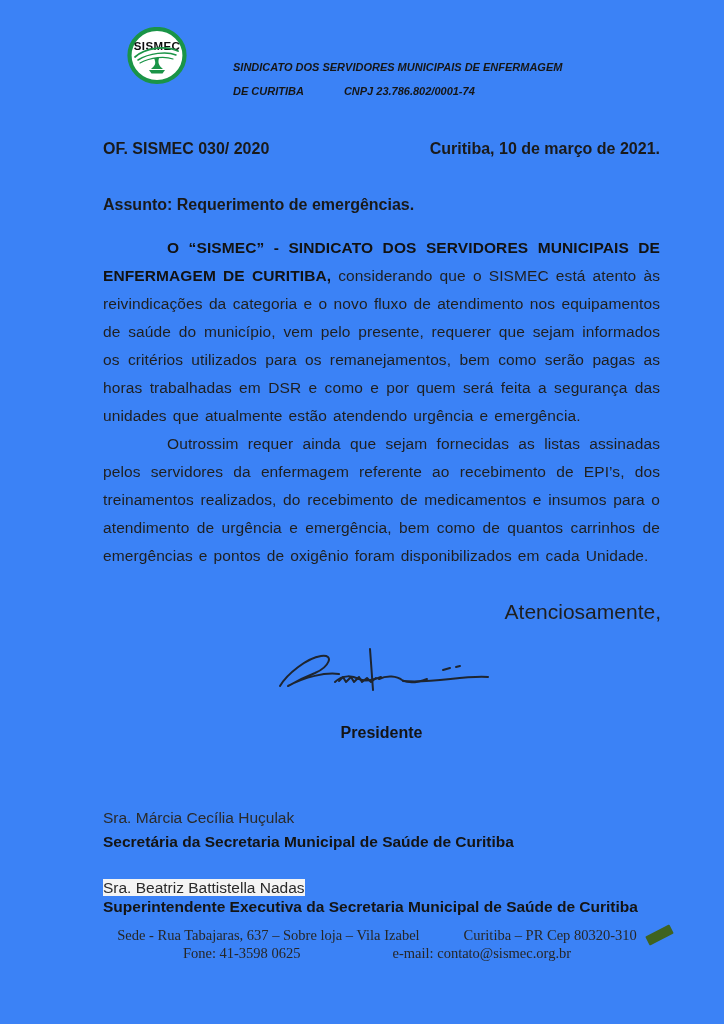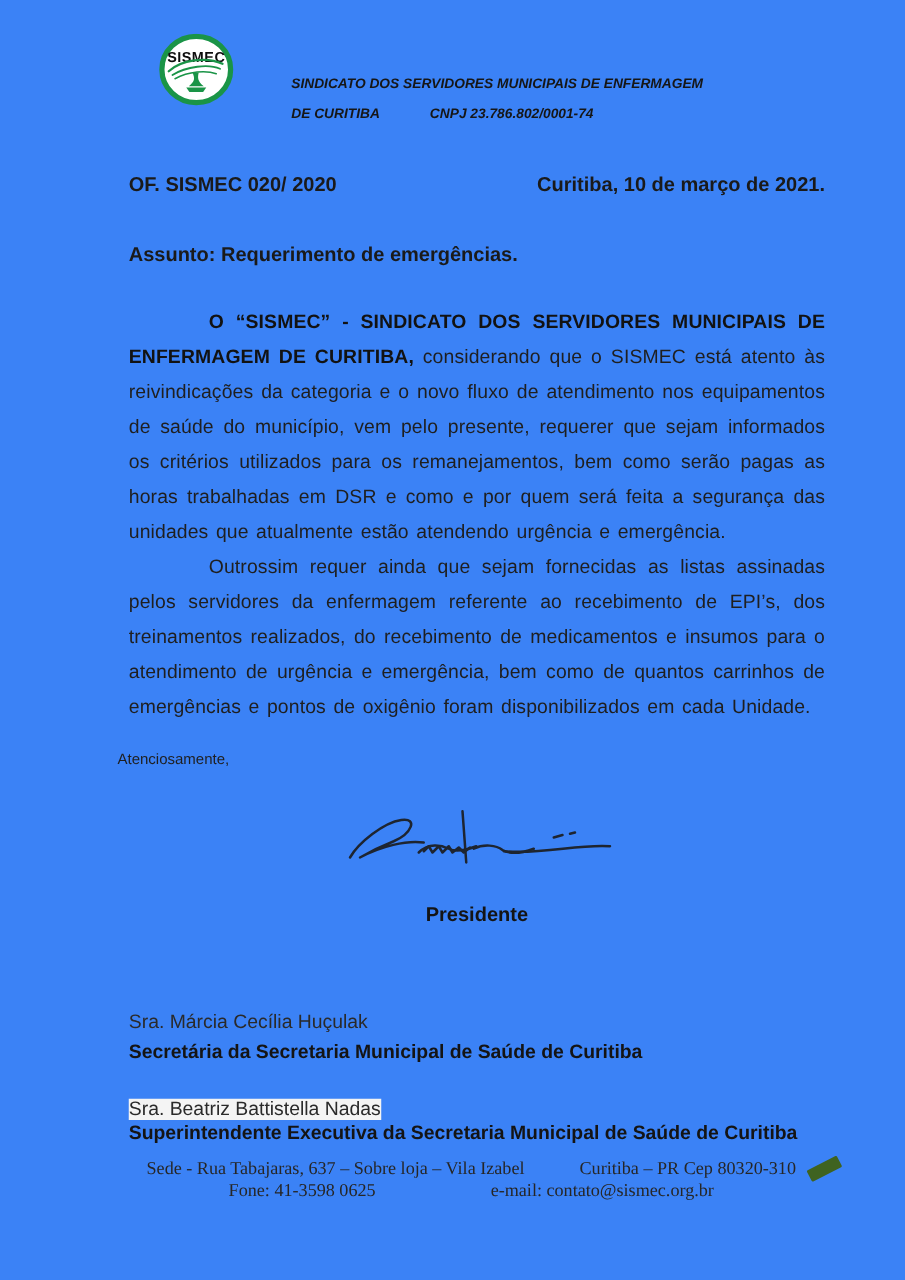--- a/index.html
+++ b/index.html
@@ -26,30 +26,30 @@
     font-weight:700; font-size:16px; color:#1a1a1a;
   }
 
   .subject {
     position:absolute; left:103px; top:196px; width:557px;
     font-weight:700; font-size:16px; color:#1a1a1a;
   }
 
   
   .body-text {
-    position:absolute; left:103px; top:244px; width:557px;
+    position:absolute; left:103px; top:234px; width:557px;
     font-size:15.5px; line-height:28px; text-align:justify;
     letter-spacing:.1px; word-spacing:1.6px; color:#1f1f1f;
   }
   .body-text p { margin:0; text-indent:64px; }
   .p1-lead { font-weight:700; color:#121212; }
 
   .salutation {
-    position:absolute; left:94px; top:600px; width:557px;
-    text-align:left; font-size:12px; color:#1f1f1f;
+    position:absolute; left:104px; top:600px; width:557px;
+    text-align:right; font-size:21px; color:#1f1f1f;
   }
 
   .signature { position:absolute; left:275px; top:646px; width:218px; height:58px; }
 
   .signer {
     position:absolute; left:103px; top:719px; width:557px;
     text-align:center; font-weight:700; font-size:16px; line-height:28px; color:#141414;
   }
 
   
@@ -96,21 +96,21 @@
 
   <div class="org-header">
     <div>SINDICATO DOS SERVIDORES MUNICIPAIS DE ENFERMAGEM</div>
     <div class="org-line2">
       <span>DE CURITIBA</span>
       <span class="org-cnpj">CNPJ 23.786.802/0001-74</span>
     </div>
   </div>
 
   <div class="meta-row">
-    <span>OF. SISMEC 020/ 2020</span>
+    <span>OF. SISMEC 030/ 2020</span>
     <span>Curitiba, 10 de março de 2021.</span>
   </div>
 
   <div class="subject">Assunto: Requerimento de emergências.</div>
 
   <div class="body-text">
     <p><span class="p1-lead">O “SISMEC” - SINDICATO DOS SERVIDORES MUNICIPAIS DE ENFERMAGEM DE CURITIBA,</span><span> considerando que o SISMEC está atento às reivindicações da categoria e o novo fluxo de atendimento nos equipamentos de saúde do município, vem pelo presente, requerer que sejam informados os critérios utilizados para os remanejamentos, bem como serão pagas as horas trabalhadas em DSR e como e por quem será feita a segurança das unidades que atualmente estão atendendo urgência e emergência.</span></p>
     <p>Outrossim requer ainda que sejam fornecidas as listas assinadas pelos servidores da enfermagem referente ao recebimento de EPI’s, dos treinamentos realizados, do recebimento de medicamentos e insumos para o atendimento de urgência e emergência, bem como de quantos carrinhos de emergências e pontos de oxigênio foram disponibilizados em cada Unidade.</p>
   </div>
 

